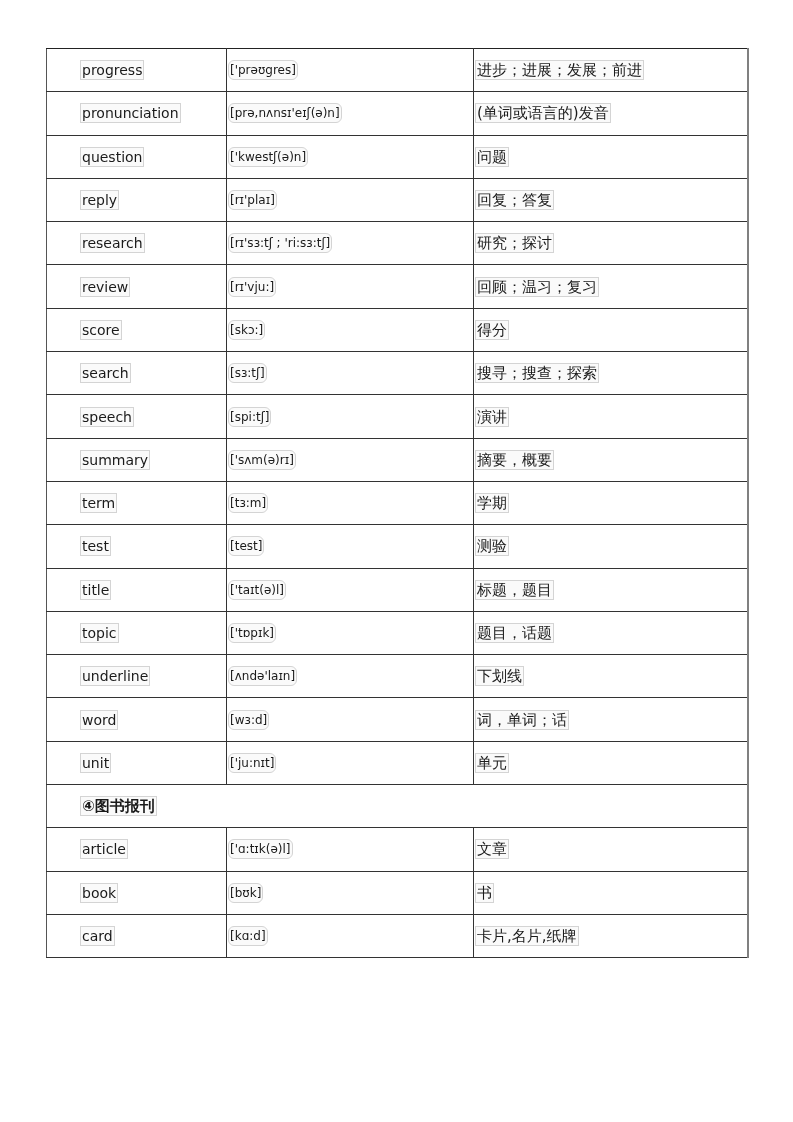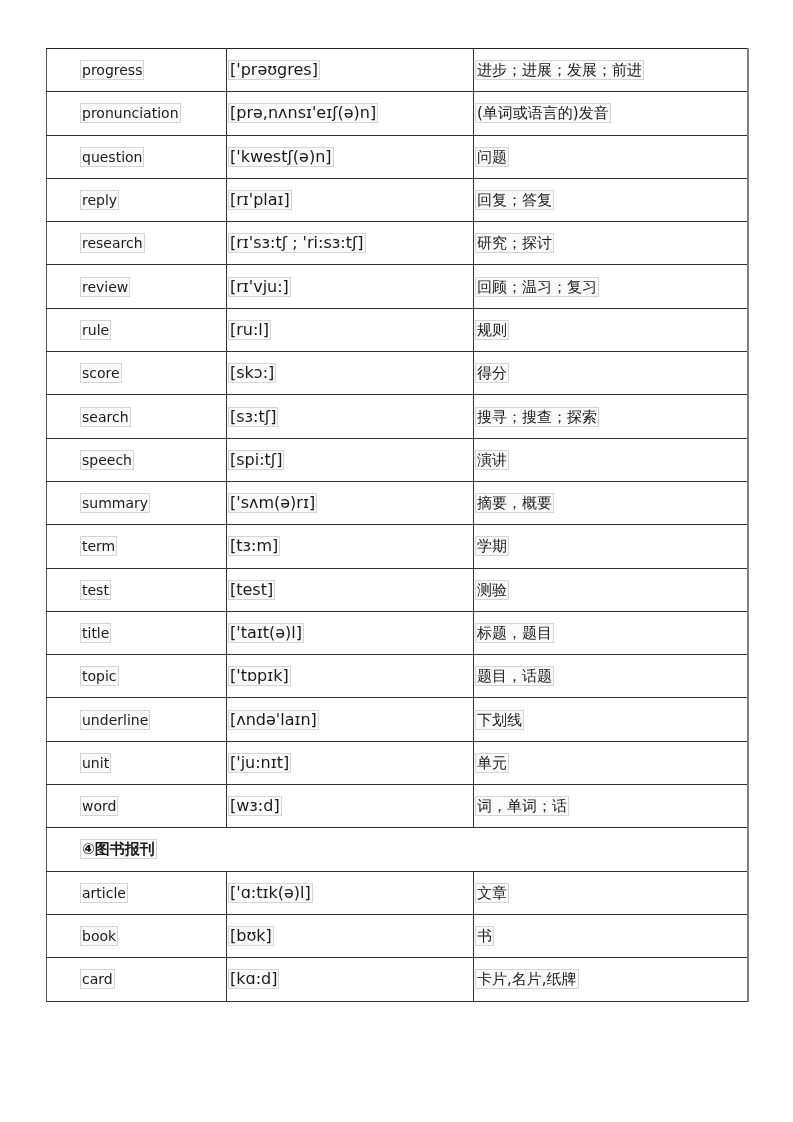--- a/index.html
+++ b/index.html
@@ -8,21 +8,21 @@
   table.vocab { position: absolute; left: 46px; top: 48px; width: 701px;
                 border-collapse: collapse; table-layout: fixed; }
   table.vocab td { border: 1px solid #333; height: 42.3px; padding: 0 0 0 1px;
                    vertical-align: middle; font-size: 14px; line-height: 18px; }
   table.vocab tr td:last-child { border-right: 2px solid #808080; }
   table.vocab tr:first-child td { border-top: 1.5px solid #222; }
   table.vocab td:first-child { border-left: 1.5px solid #555; padding-left: 33px; }
   col.c1 { width: 180px; } col.c2 { width: 247px; } col.c3 { width: 274px; }
   .tx { display: inline-block; border: 1px solid #d4d4d4; background: #fafafa;
         padding: 0 1px; white-space: nowrap; }
-  .phon { font-family: "DejaVu Sans", sans-serif; font-size: 16px; }
+  .phon { font-family: "DejaVu Sans", sans-serif; font-size: 12px; border-radius: 6px; }
   .zh { font-size: 15px; }
   .section { font-weight: bold; font-size: 15px; }
 </style>
 </head>
 <body>
 
 <table class="vocab">
   <colgroup>
       <col class="c1">
       <col class="c2">
@@ -59,25 +59,20 @@
     <td><span class="tx phon">[rɪ'sɜ:tʃ ;   'ri:sɜ:tʃ]</span></td>
     <td><span class="tx zh">研究；探讨</span></td>
   </tr>
 
   <tr>
     <td><span class="tx">review</span></td>
     <td><span class="tx phon">[rɪ'vju:]</span></td>
     <td><span class="tx zh">回顾；温习；复习</span></td>
   </tr>
 
-  <tr>
-    <td><span class="tx">rule</span></td>
-    <td><span class="tx phon">[ru:l]</span></td>
-    <td><span class="tx zh">规则</span></td>
-  </tr>
 
   <tr>
     <td><span class="tx">score</span></td>
     <td><span class="tx phon">[skɔ:]</span></td>
     <td><span class="tx zh">得分</span></td>
   </tr>
 
   <tr>
     <td><span class="tx">search</span></td>
     <td><span class="tx phon">[sɜ:tʃ]</span></td>
@@ -121,29 +116,29 @@
     <td><span class="tx zh">题目，话题</span></td>
   </tr>
 
   <tr>
     <td><span class="tx">underline</span></td>
     <td><span class="tx phon">[ʌndə'laɪn]</span></td>
     <td><span class="tx zh">下划线</span></td>
   </tr>
 
   <tr>
+    <td><span class="tx">word</span></td>
+    <td><span class="tx phon">[wɜ:d]</span></td>
+    <td><span class="tx zh">词，单词；话</span></td>
+  </tr>
+
+  <tr>
     <td><span class="tx">unit</span></td>
     <td><span class="tx phon">['ju:nɪt]</span></td>
     <td><span class="tx zh">单元</span></td>
-  </tr>
-
-  <tr>
-    <td><span class="tx">word</span></td>
-    <td><span class="tx phon">[wɜ:d]</span></td>
-    <td><span class="tx zh">词，单词；话</span></td>
   </tr>
 
   <tr>
     <td colspan="3"><span class="tx section">④图书报刊</span></td>
   </tr>
 
   <tr>
     <td><span class="tx">article</span></td>
     <td><span class="tx phon">['ɑ:tɪk(ə)l]</span></td>
     <td><span class="tx zh">文章</span></td>

